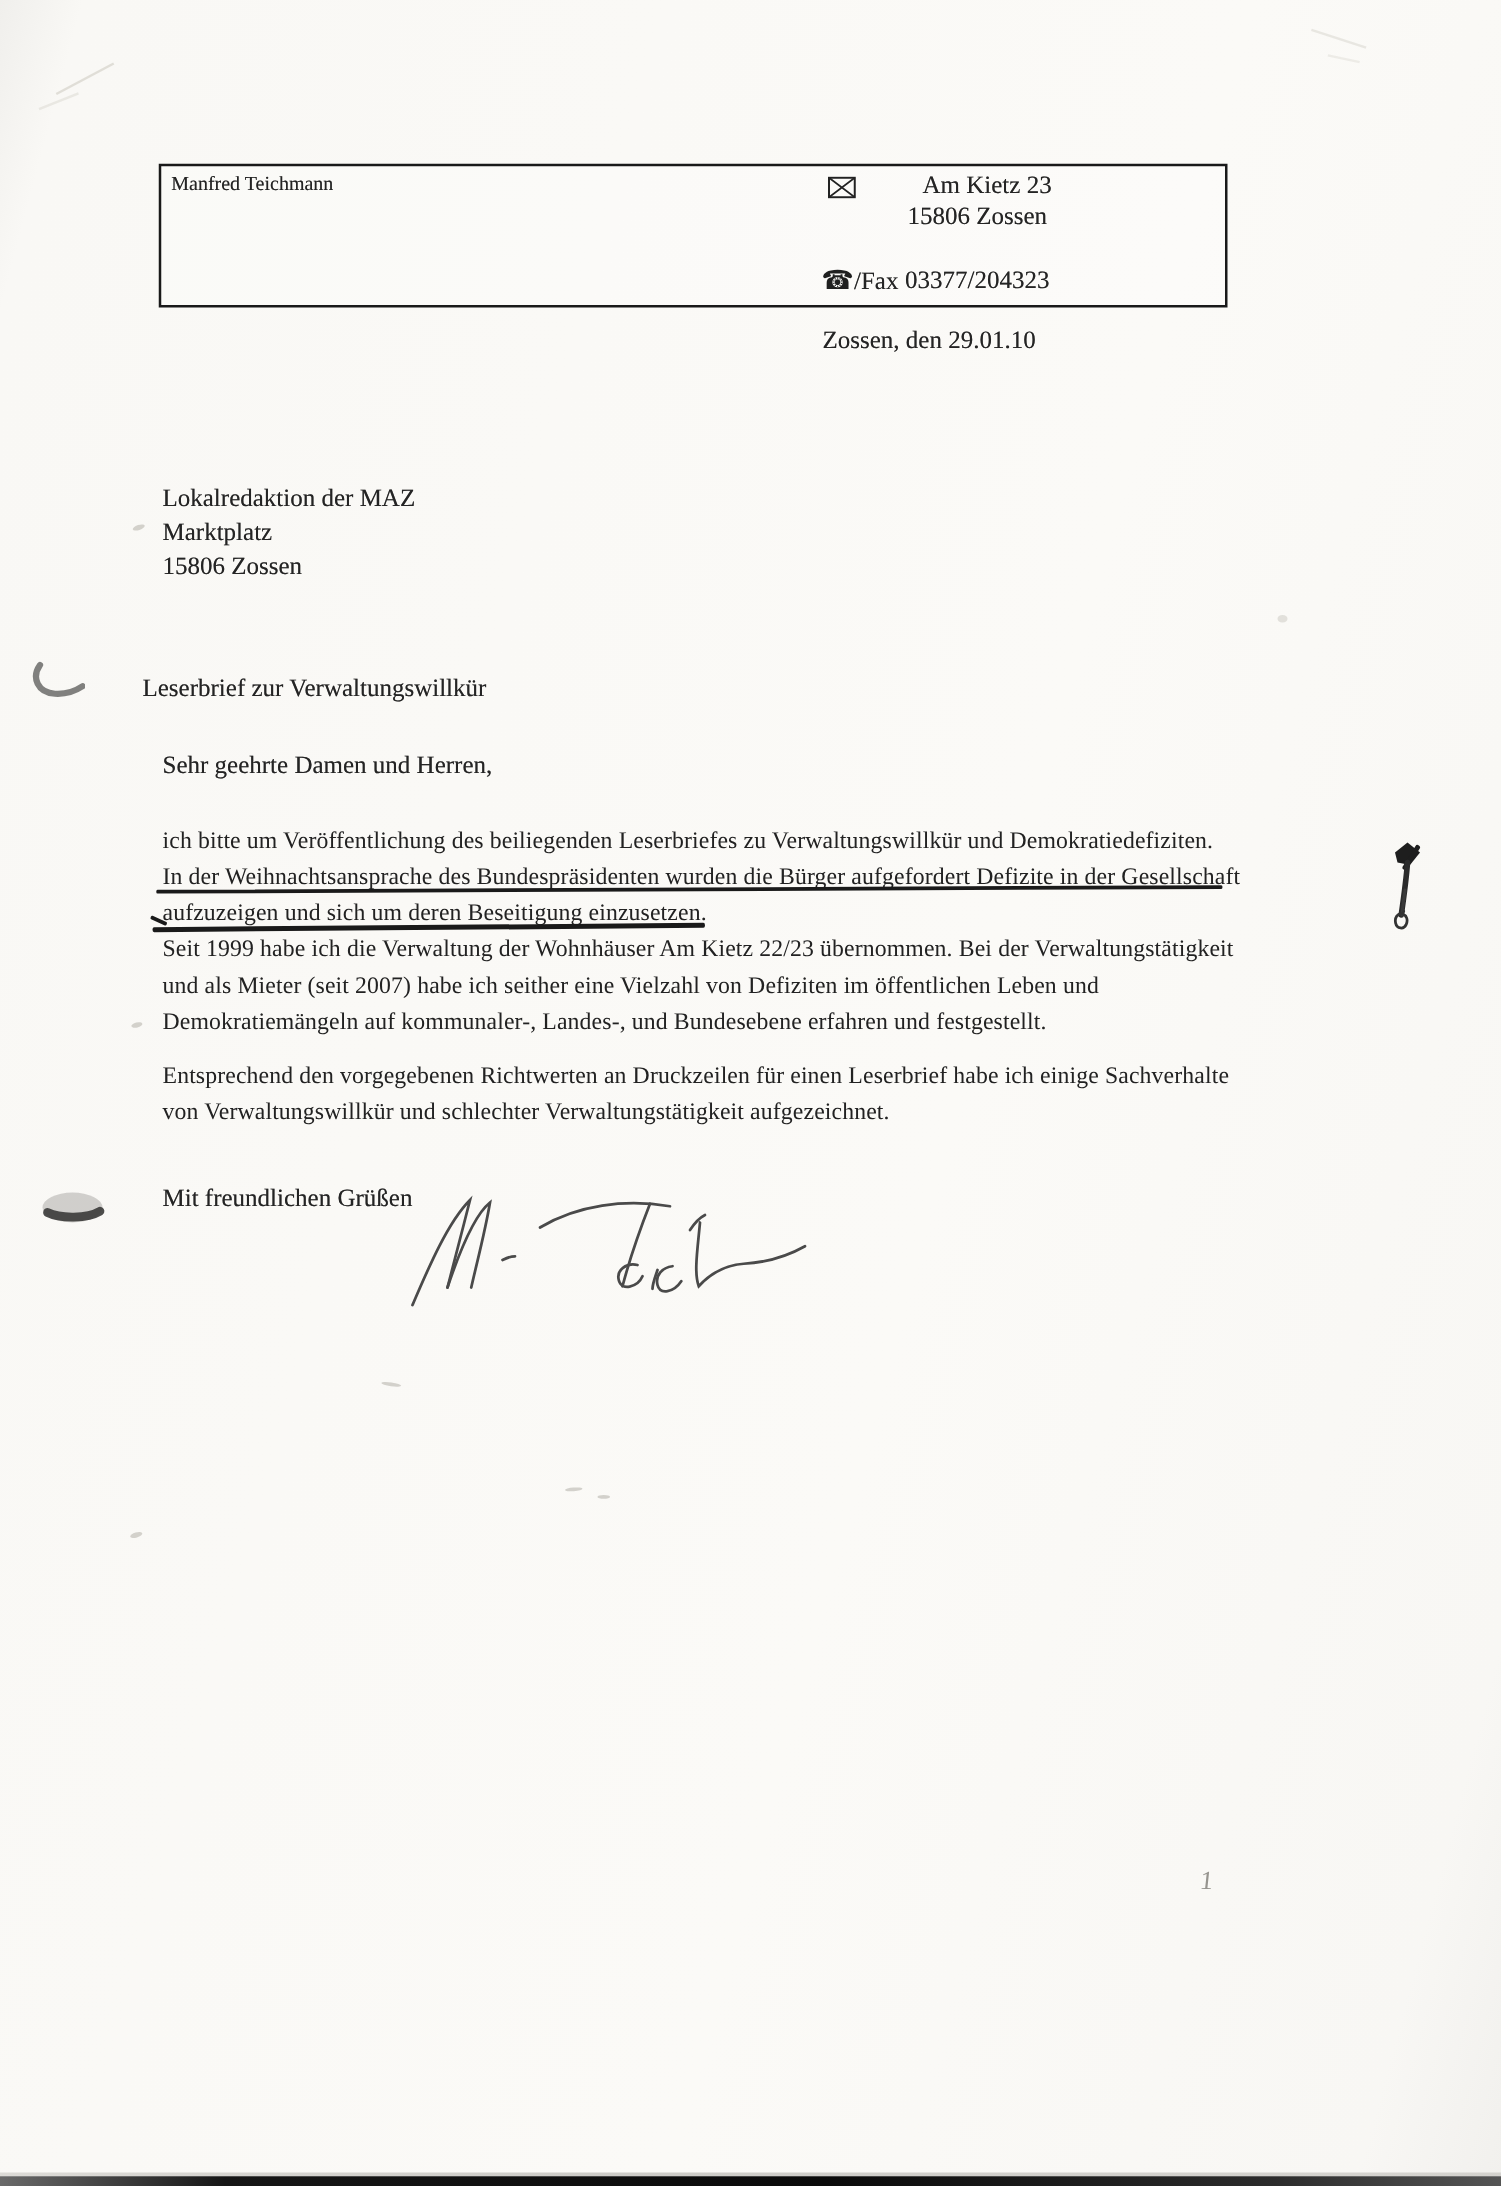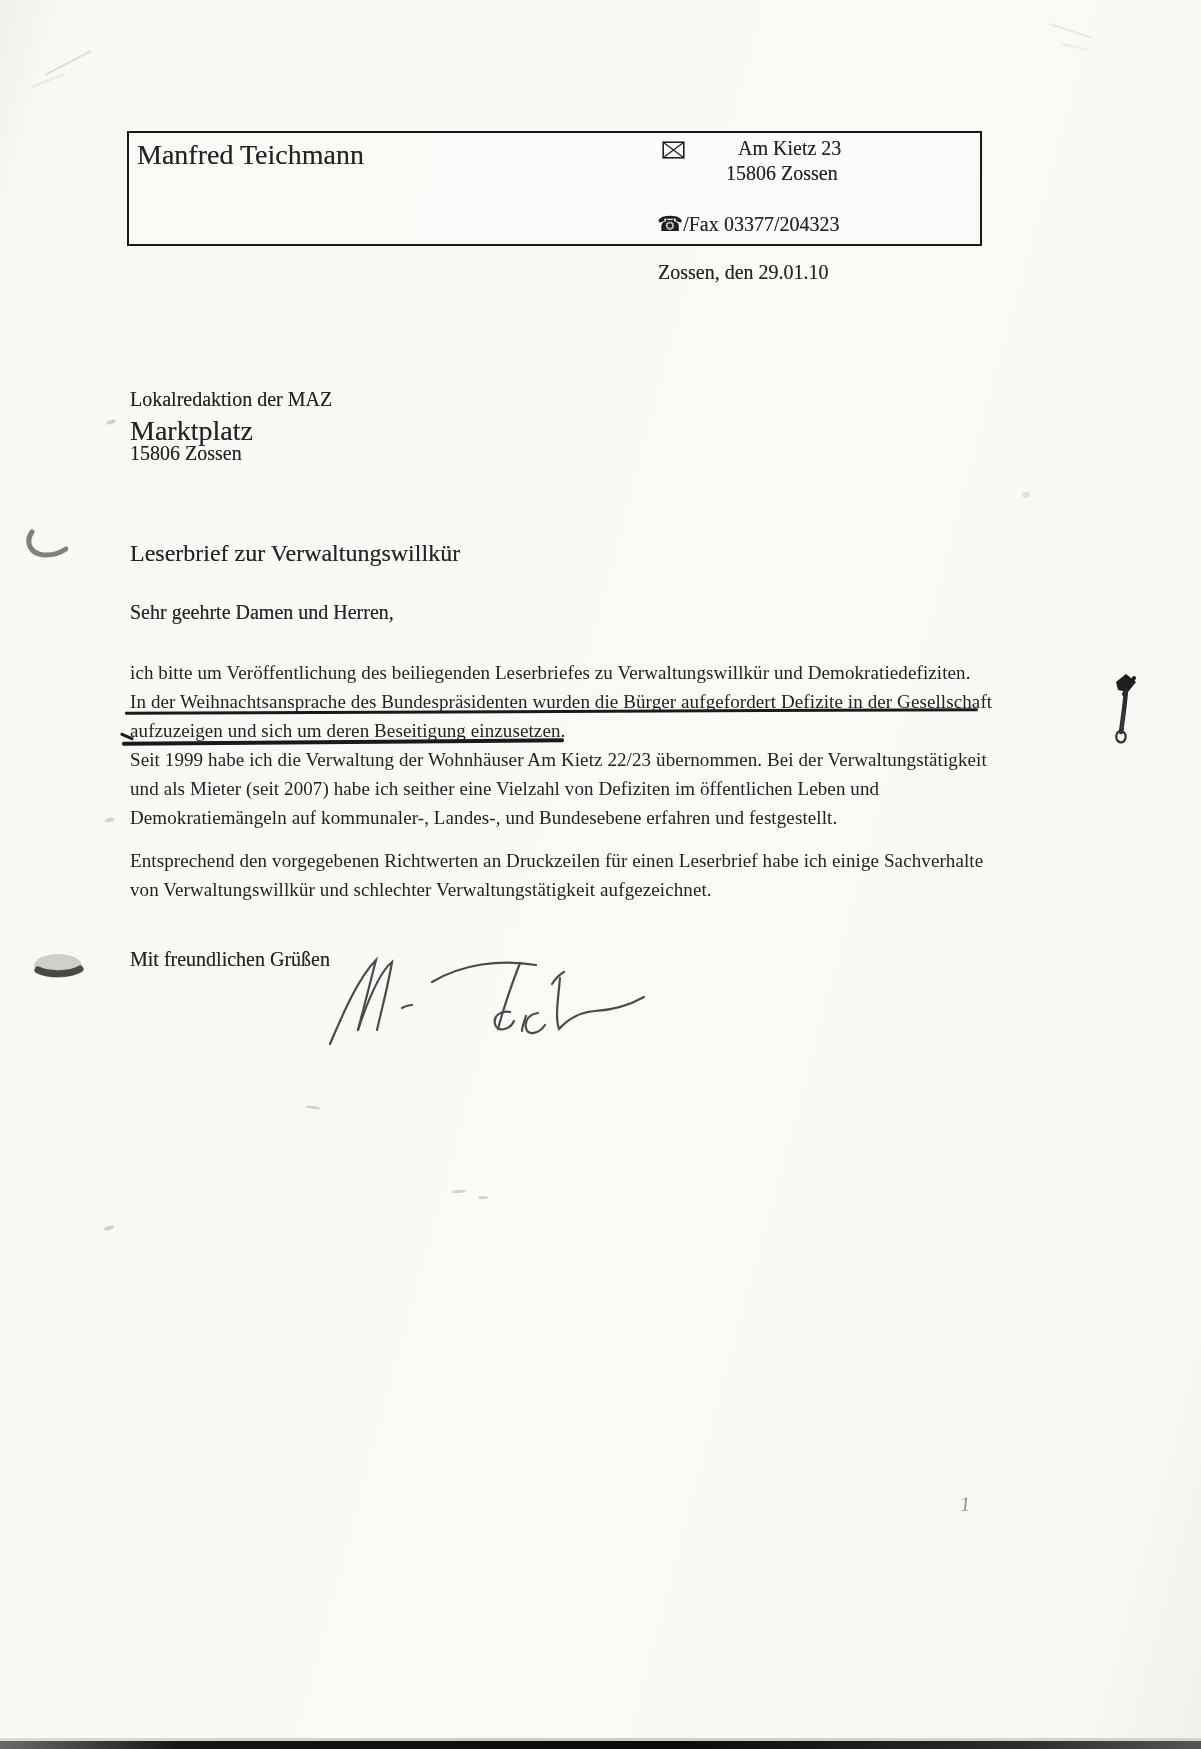--- a/index.html
+++ b/index.html
@@ -42,45 +42,45 @@
 <body>
 
 <div id="page">
 
   <div class="fold" style="left:42px;top:62px;width:52px;height:2px;transform:rotate(-28deg);"></div>
   <div class="fold" style="left:30px;top:80px;width:34px;height:2px;transform:rotate(-22deg);opacity:.5;"></div>
   <div class="fold" style="left:1048px;top:30px;width:46px;height:2px;transform:rotate(18deg);opacity:.55;"></div>
   <div class="fold" style="left:1062px;top:46px;width:26px;height:2px;transform:rotate(12deg);opacity:.4;"></div>
 
   <div id="sender-box">
-    <span class="abs soft" style="left:8px;top:6px;font-size:28px;">Manfred Teichmann</span>
+    <span class="abs soft" style="left:8px;top:6px;font-size:16px;">Manfred Teichmann</span>
 
     <span class="abs" style="left:533px;top:8px;">
       <svg width="23" height="18" viewBox="0 0 23 18">
         <rect x="1.2" y="1.2" width="20.6" height="15.6" fill="none" stroke="#222" stroke-width="1.6"></rect>
         <path d="M1.2,1.2 L21.8,16.8 M21.8,1.2 L1.2,16.8" stroke="#222" stroke-width="1.3" fill="none"></path>
       </svg>
     </span>
 
     <span class="abs soft" style="left:597px;top:4px;font-size:20px;margin-left:12px;">Am Kietz 23</span>
     <span class="abs soft" style="left:597px;top:29px;font-size:20px;">15806 Zossen</span>
 
     <span class="abs" style="left:528px;top:79px;font-size:20px;">
       <span style="font-family:'DejaVu Sans',sans-serif;font-size:21px;">☎</span><span class="soft">/Fax</span>
       <span class="soft" style="position:absolute;left:67px;top:1px;">03377/204323</span>
     </span>
   </div>
 
   <span class="abs soft" style="left:658px;top:261px;font-size:20px;">Zossen, den 29.01.10</span>
 
   <span class="abs soft" style="left:130px;top:388px;font-size:20px;">Lokalredaktion der MAZ</span>
-  <span class="abs soft" style="left:130px;top:415px;font-size:28px;">Marktplatz</span>
+  <span class="abs soft" style="left:130px;top:415px;font-size:20px;">Marktplatz</span>
   <span class="abs soft" style="left:130px;top:442px;font-size:20px;">15806 Zossen</span>
 
-  <span class="abs soft" style="left:130px;top:540px;font-size:24px;">Leserbrief zur Verwaltungswillkür</span>
+  <span class="abs soft" style="left:114px;top:540px;font-size:20px;">Leserbrief zur Verwaltungswillkür</span>
 
   <span class="abs soft" style="left:130px;top:601px;font-size:20px;">Sehr geehrte Damen und Herren,</span>
 
   <div class="abs body-line" style="left:130px;top:658px;">ich bitte um Veröffentlichung des beiliegenden Leserbriefes zu Verwaltungswillkür und Demokratiedefiziten.</div>
   <div class="abs body-line" style="left:130px;top:716px;">aufzuzeigen und sich um deren Beseitigung einzusetzen.</div>
   <div class="abs body-line" style="left:130px;top:687px;">In der Weihnachtsansprache des Bundespräsidenten wurden die Bürger aufgefordert Defizite in der Gesellschaft</div>
   <div class="abs body-line" style="left:130px;top:745px;">Seit 1999 habe ich die Verwaltung der Wohnhäuser Am Kietz 22/23 übernommen. Bei der Verwaltungstätigkeit</div>
   <div class="abs body-line" style="left:130px;top:774px;">und als Mieter (seit 2007) habe ich seither eine Vielzahl von Defiziten im öffentlichen Leben und</div>
   <div class="abs body-line" style="left:130px;top:803px;">Demokratiemängeln auf kommunaler-, Landes-, und Bundesebene erfahren und festgestellt.</div>
 

